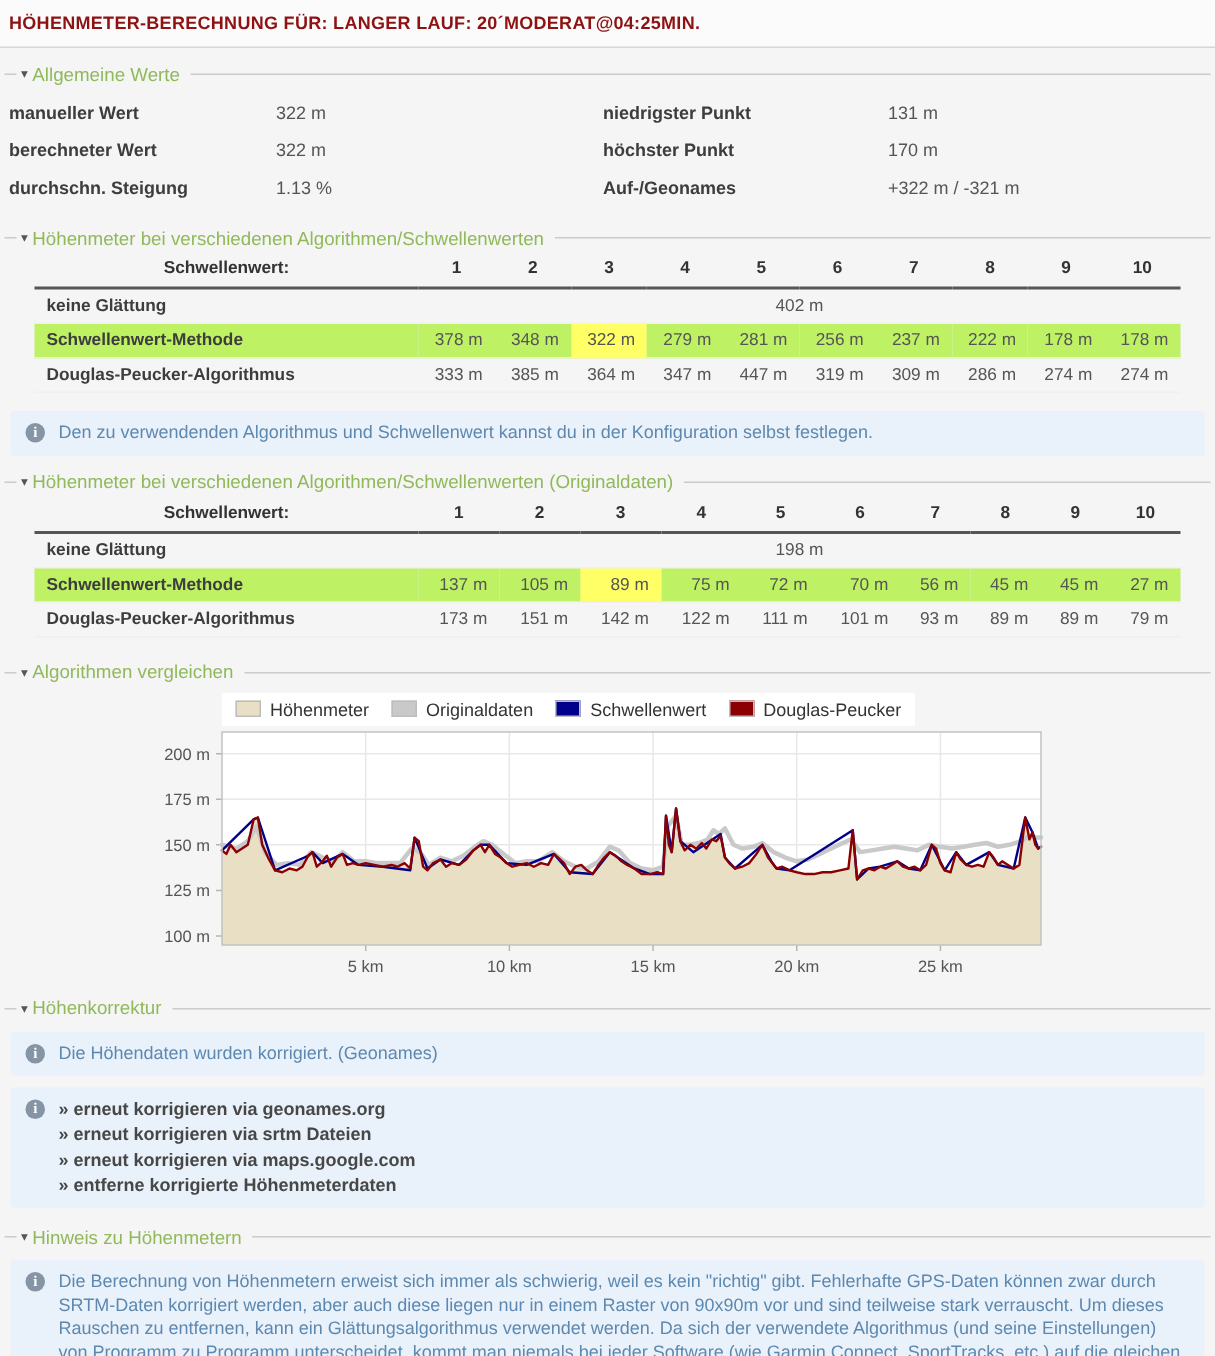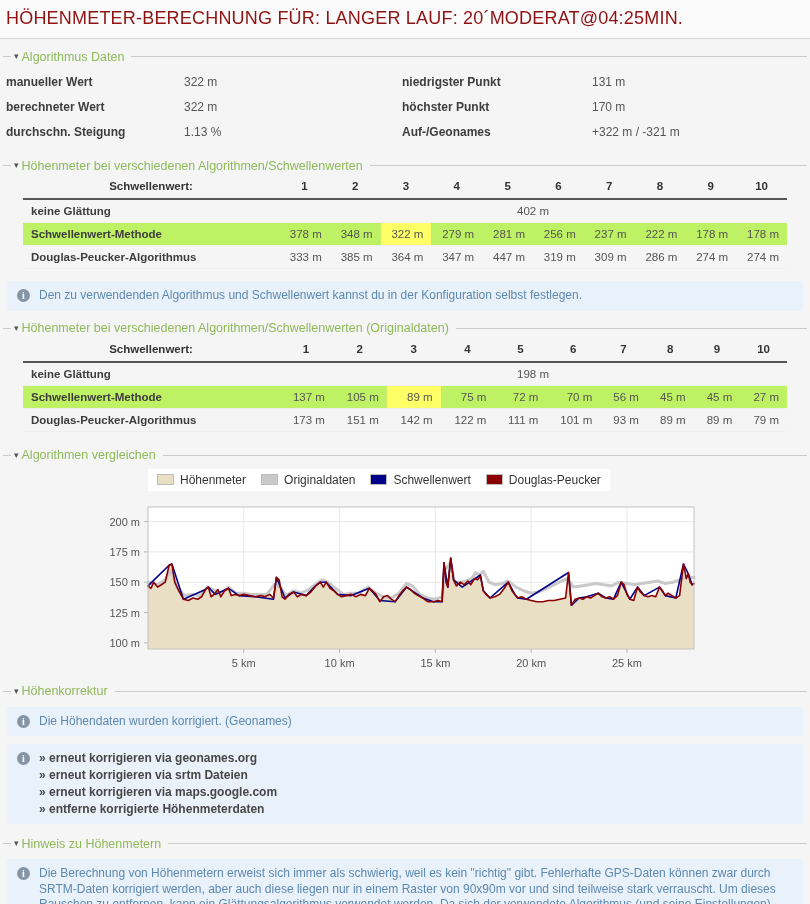--- a/index.html
+++ b/index.html
@@ -4,21 +4,21 @@
 <style>
   html,body{margin:0;padding:0;}
   body{
     width:810px;height:904px;overflow:hidden;
     background:#f5f5f6;
     font-family:"Liberation Sans",sans-serif;
     color:#444;font-size:12px;
   }
   
   .page-header{background:#fbfbfc;border-bottom:1px solid #d6d6d8;padding:8px 6px 9px;}
-  .page-title{color:#8e1212;font-weight:normal;font-size:18px;letter-spacing:.2px;}
+  .page-title{color:#8e1212;font-weight:bold;font-size:12px;letter-spacing:.2px;}
   
   .section{margin:10px 3px 0;}
   .section-head{display:flex;align-items:center;height:15px;}
   .section-head .pre{width:8px;border-top:1px solid #cbcbcb;}
   .section-head .toggle{color:#555;font-size:9px;padding:0 3px 0 3px;cursor:pointer;line-height:15px;}
   .section-title{color:#90b95a;font-size:12.5px;padding-right:7px;white-space:nowrap;cursor:pointer;}
   .section-head .post{flex:1;border-top:1px solid #cbcbcb;}
   
   .general-grid{display:grid;grid-template-columns:178px 218px 190px 1fr;row-gap:11px;padding:11px 3px 9px 3px;}
   .g-label{font-weight:bold;color:#3d3d3d;}
@@ -35,38 +35,38 @@
   table.algo tbody td.hl{background:#ffff66;}
   
   .infobox{margin:12px 4px 0;background:#e9f2fa;padding:7px 10px;display:flex;gap:9px;
            color:#5d88b0;font-size:12px;line-height:15.5px;border-radius:2px;}
   .info-icon{width:13px;height:13px;border-radius:50%;background:#8595a6;color:#fff;
              font-size:10px;font-weight:bold;text-align:center;line-height:13px;flex:none;
              font-family:"Liberation Serif",serif;margin-top:1px;}
   .link-col{display:flex;flex-direction:column;gap:2px;}
   .corr-link{color:#474747;font-weight:bold;cursor:pointer;line-height:15px;}
   
-  .legend-strip{display:inline-flex;gap:15px;background:#ffffff;padding:4px 9px;margin:6px 0 12px 145px;align-items:center;}
+  .legend-strip{display:inline-flex;gap:15px;background:#ffffff;padding:4px 9px;margin:6px 0 0 145px;align-items:center;}
   .legend-item{display:flex;align-items:center;gap:6px;font-size:12px;color:#333;}
   .swatch{width:17px;height:11px;border:1px solid #bdbdbd;box-sizing:border-box;}
   #chart-host{margin-left:90px;}
   #chart-host svg text{font-family:"Liberation Sans",sans-serif;font-size:11px;fill:#555;}
 </style>
 </head>
 <body>
 
 <div class="page-header">
   <span class="page-title">HÖHENMETER-BERECHNUNG FÜR: LANGER LAUF: 20´MODERAT@04:25MIN.</span>
 </div>
 
 <div class="section">
   <div class="section-head">
     <span class="pre"></span>
     <span class="toggle">▾</span>
-    <span class="section-title">Algorithmus Daten</span>
+    <span class="section-title">Allgemeine Werte</span>
     <span class="post"></span>
   </div>
   <div class="general-grid">
     <span class="g-label">manueller Wert</span>
     <span class="g-value">322 m</span>
     <span class="g-label">niedrigster Punkt</span>
     <span class="g-value">131 m</span>
     <span class="g-label">berechneter Wert</span>
     <span class="g-value">322 m</span>
     <span class="g-label">höchster Punkt</span>

